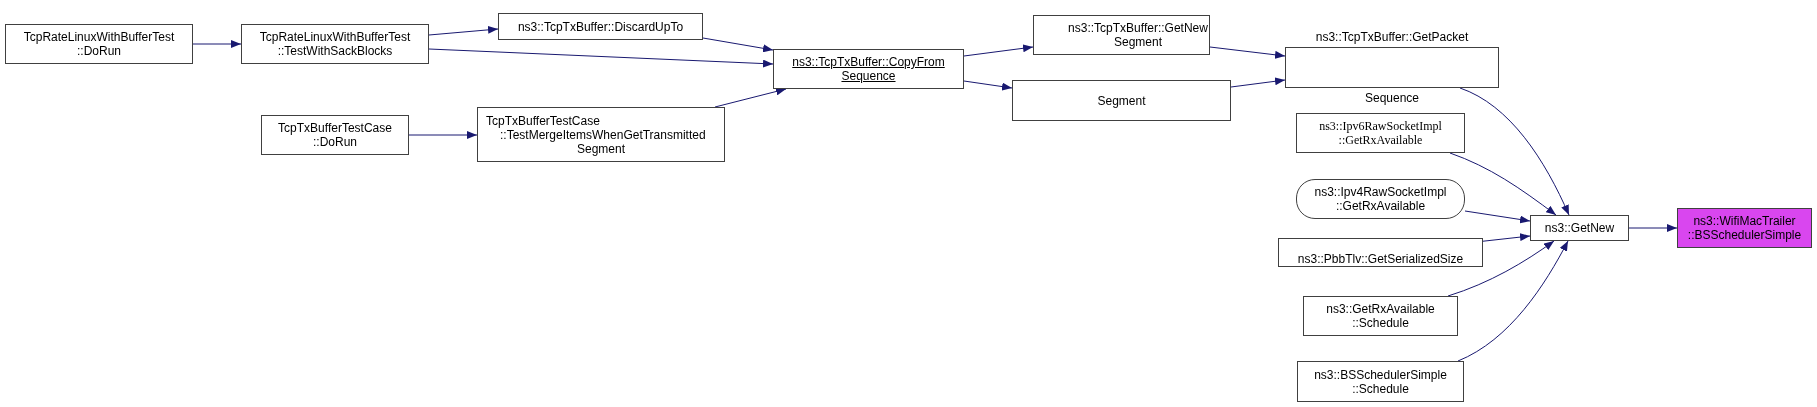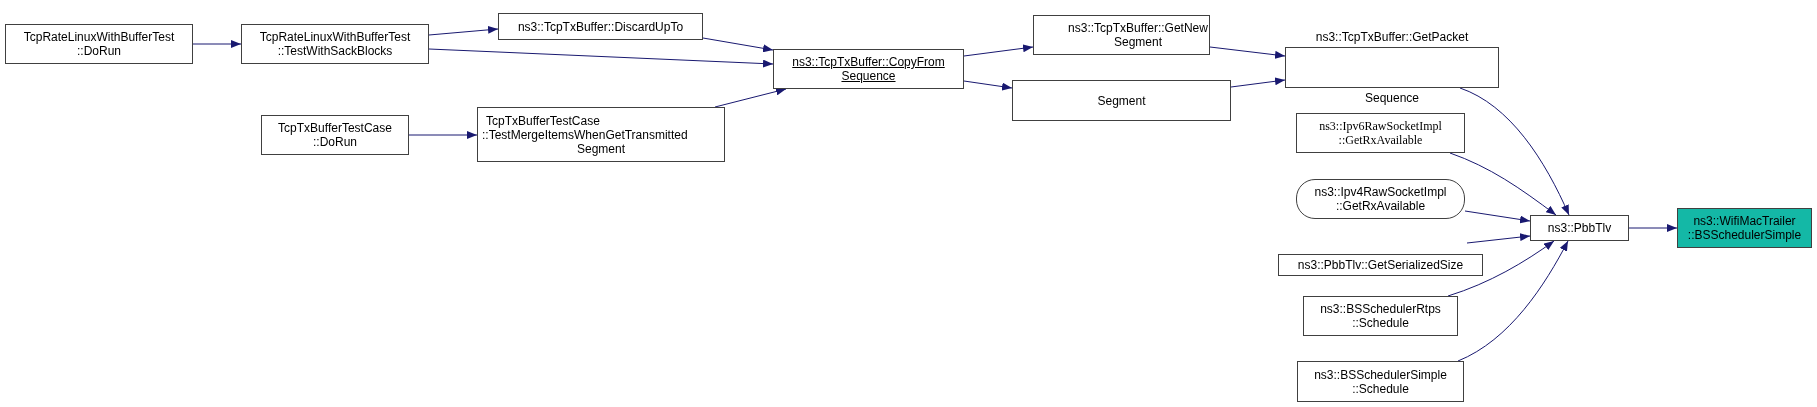--- a/index.html
+++ b/index.html
@@ -3,21 +3,21 @@
 <meta charset="utf-8">
 <style>
   html, body { margin: 0; padding: 0; background: #ffffff; }
   body { width: 1817px; height: 407px; position: relative; overflow: hidden;
          font-family: "Liberation Sans", sans-serif; }
   #edges { position: absolute; left: 0; top: 0; }
   .node { position: absolute; box-sizing: border-box; border: 1px solid #404040;
           background: #ffffff; display: flex; flex-direction: column;
           justify-content: center; color: #000000; font-size: 12px; line-height: 14px;
           cursor: pointer; }
-  .node.highlight { background: #14b8a6; cursor: default; }
+  .node.highlight { background: #d946ef; cursor: default; }
   .node span { display: block; white-space: nowrap; }
   .node.center span { text-align: center; }
   .node.left span { text-align: left; padding-left: 8px; }
   .node.left span.c { text-align: center; padding-left: 0; }
 </style>
 </head>
 <body>
 
 <svg id="edges" width="1817" height="407">
   <defs>
@@ -58,21 +58,21 @@
   <span>TcpTxBufferTestCase</span>
   <span>::DoRun</span>
 </div>
 
 <div class="node center" style="left:498px;top:5px;width:205px;height:27px;margin-top:8px;">
   <span>ns3::TcpTxBuffer::DiscardUpTo</span>
 </div>
 
 <div class="node left" style="left:477px;top:107px;width:248px;height:55px;">
   <span>TcpTxBufferTestCase</span>
-  <span style="padding-left:4px;">::TestMergeItemsWhenGetTransmitted</span>
+  <span style="padding-left:4px;margin-left:18px;">::TestMergeItemsWhenGetTransmitted</span>
   <span class="c">Segment</span>
 </div>
 
 <div class="node center" style="left:773px;top:49px;width:191px;height:40px;text-decoration:underline;">
   <span>ns3::TcpTxBuffer::CopyFrom</span>
   <span>Sequence</span>
 </div>
 
 <div class="node center" style="left:1033px;top:15px;width:177px;height:40px;padding-left:33px;">
   <span>ns3::TcpTxBuffer::GetNew</span>
@@ -91,34 +91,34 @@
 <div class="node center" style="left:1296px;top:113px;width:169px;height:40px;font-family:Liberation Serif, serif;">
   <span>ns3::Ipv6RawSocketImpl</span>
   <span>::GetRxAvailable</span>
 </div>
 
 <div class="node center" style="left:1296px;top:179px;width:169px;height:40px;border-radius:19px;">
   <span>ns3::Ipv4RawSocketImpl</span>
   <span>::GetRxAvailable</span>
 </div>
 
-<div class="node center" style="left:1278px;top:254px;width:205px;height:22px;">
+<div class="node center" style="left:1278px;top:238px;width:205px;height:29px;justify-content:flex-end;">
   <span>ns3::PbbTlv::GetSerializedSize</span>
 </div>
 
 <div class="node center" style="left:1303px;top:296px;width:155px;height:40px;">
-  <span>ns3::BSSchedulerRtps</span>
+  <span>ns3::GetRxAvailable</span>
   <span>::Schedule</span>
 </div>
 
 <div class="node center" style="left:1297px;top:361px;width:167px;height:41px;">
   <span>ns3::BSSchedulerSimple</span>
   <span>::Schedule</span>
 </div>
 
 <div class="node center" style="left:1530px;top:215px;width:99px;height:26px;">
-  <span>ns3::PbbTlv</span>
+  <span>ns3::GetNew</span>
 </div>
 
 <div class="node center highlight" style="left:1677px;top:208px;width:135px;height:40px;">
   <span>ns3::WifiMacTrailer</span>
   <span>::BSSchedulerSimple</span>
 </div>
 
 </body></html>

